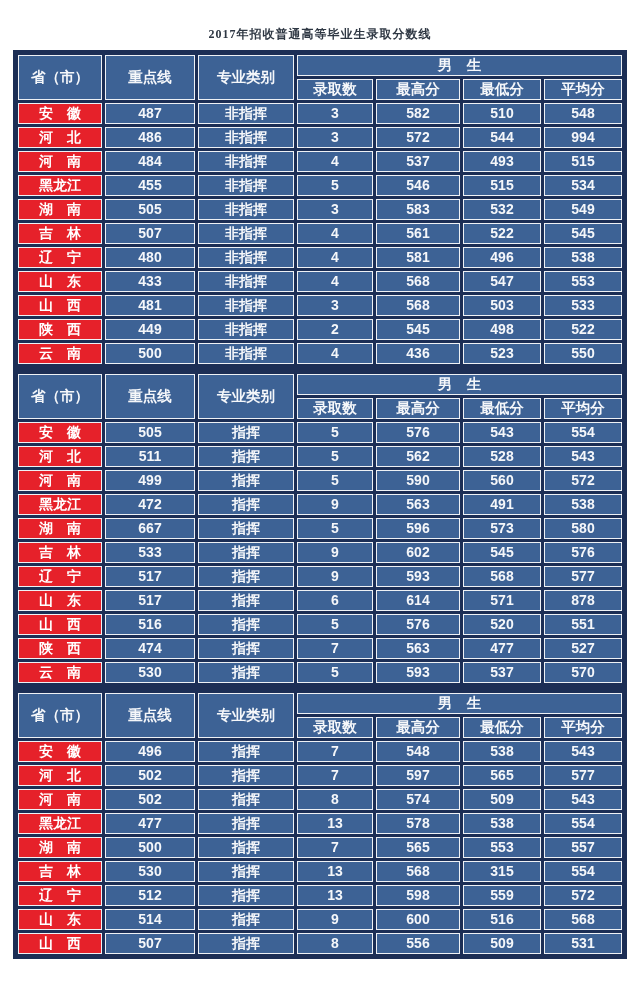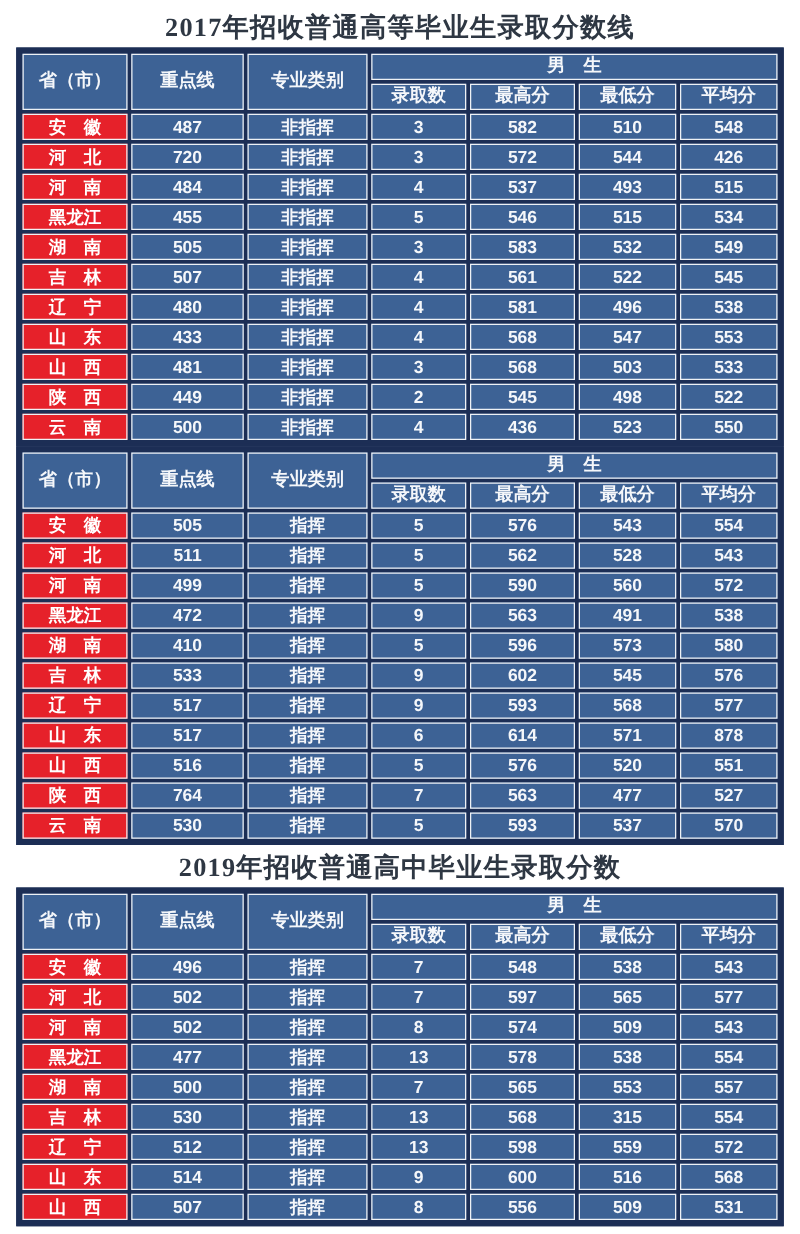--- a/index.html
+++ b/index.html
@@ -7,25 +7,25 @@
   body {
     width: 640px;
     height: 987px;
     font-family: "Liberation Sans", sans-serif;
     padding-top: 4px;
     overflow: hidden;
   }
   .section { width: 640px; }
   .table-title {
     text-align: center;
-    font-size: 21px;
+    font-size: 12px;
     font-weight: bold;
     color: #2e3743;
     letter-spacing: 1px;
-    margin: 7px 0 5px 0;
+    margin: 19px 0 5px 0;
     line-height: 22px;
     font-family: "Liberation Serif", "Liberation Sans", serif;
   }
   table.score-table {
     table-layout: fixed;
     width: 548px;
     margin: 0 auto;
     border-collapse: separate;
     border-spacing: 3px;
     background: #1c2e55;
@@ -94,26 +94,26 @@
           <td class="province-cell">安　徽</td>
           <td>487</td>
           <td>非指挥</td>
           <td>3</td>
           <td>582</td>
           <td>510</td>
           <td>548</td>
         </tr>
         <tr>
           <td class="province-cell">河　北</td>
-          <td>720</td>
+          <td>486</td>
           <td>非指挥</td>
           <td>3</td>
           <td>572</td>
           <td>544</td>
-          <td>426</td>
+          <td>994</td>
         </tr>
         <tr>
           <td class="province-cell">河　南</td>
           <td>484</td>
           <td>非指挥</td>
           <td>4</td>
           <td>537</td>
           <td>493</td>
           <td>515</td>
         </tr>
@@ -250,21 +250,21 @@
           <td class="province-cell">黑龙江</td>
           <td>472</td>
           <td>指挥</td>
           <td>9</td>
           <td>563</td>
           <td>491</td>
           <td>538</td>
         </tr>
         <tr>
           <td class="province-cell">湖　南</td>
-          <td>410</td>
+          <td>667</td>
           <td>指挥</td>
           <td>5</td>
           <td>596</td>
           <td>573</td>
           <td>580</td>
         </tr>
         <tr>
           <td class="province-cell">吉　林</td>
           <td>533</td>
           <td>指挥</td>
@@ -295,42 +295,41 @@
           <td class="province-cell">山　西</td>
           <td>516</td>
           <td>指挥</td>
           <td>5</td>
           <td>576</td>
           <td>520</td>
           <td>551</td>
         </tr>
         <tr>
           <td class="province-cell">陕　西</td>
-          <td>764</td>
+          <td>474</td>
           <td>指挥</td>
           <td>7</td>
           <td>563</td>
           <td>477</td>
           <td>527</td>
         </tr>
         <tr>
           <td class="province-cell">云　南</td>
           <td>530</td>
           <td>指挥</td>
           <td>5</td>
           <td>593</td>
           <td>537</td>
           <td>570</td>
         </tr>
       </tbody>
   </table>
 </div>
 
 <div class="section">
-  <div class="table-title">2019年招收普通高中毕业生录取分数</div>
   <table class="score-table">
     <colgroup>
       <col class="c-province">
         <col class="c-keyline">
         <col class="c-major">
       <col class="c-admit">
         <col class="c-max">
         <col class="c-min">
         <col class="c-avg">
     </colgroup>

